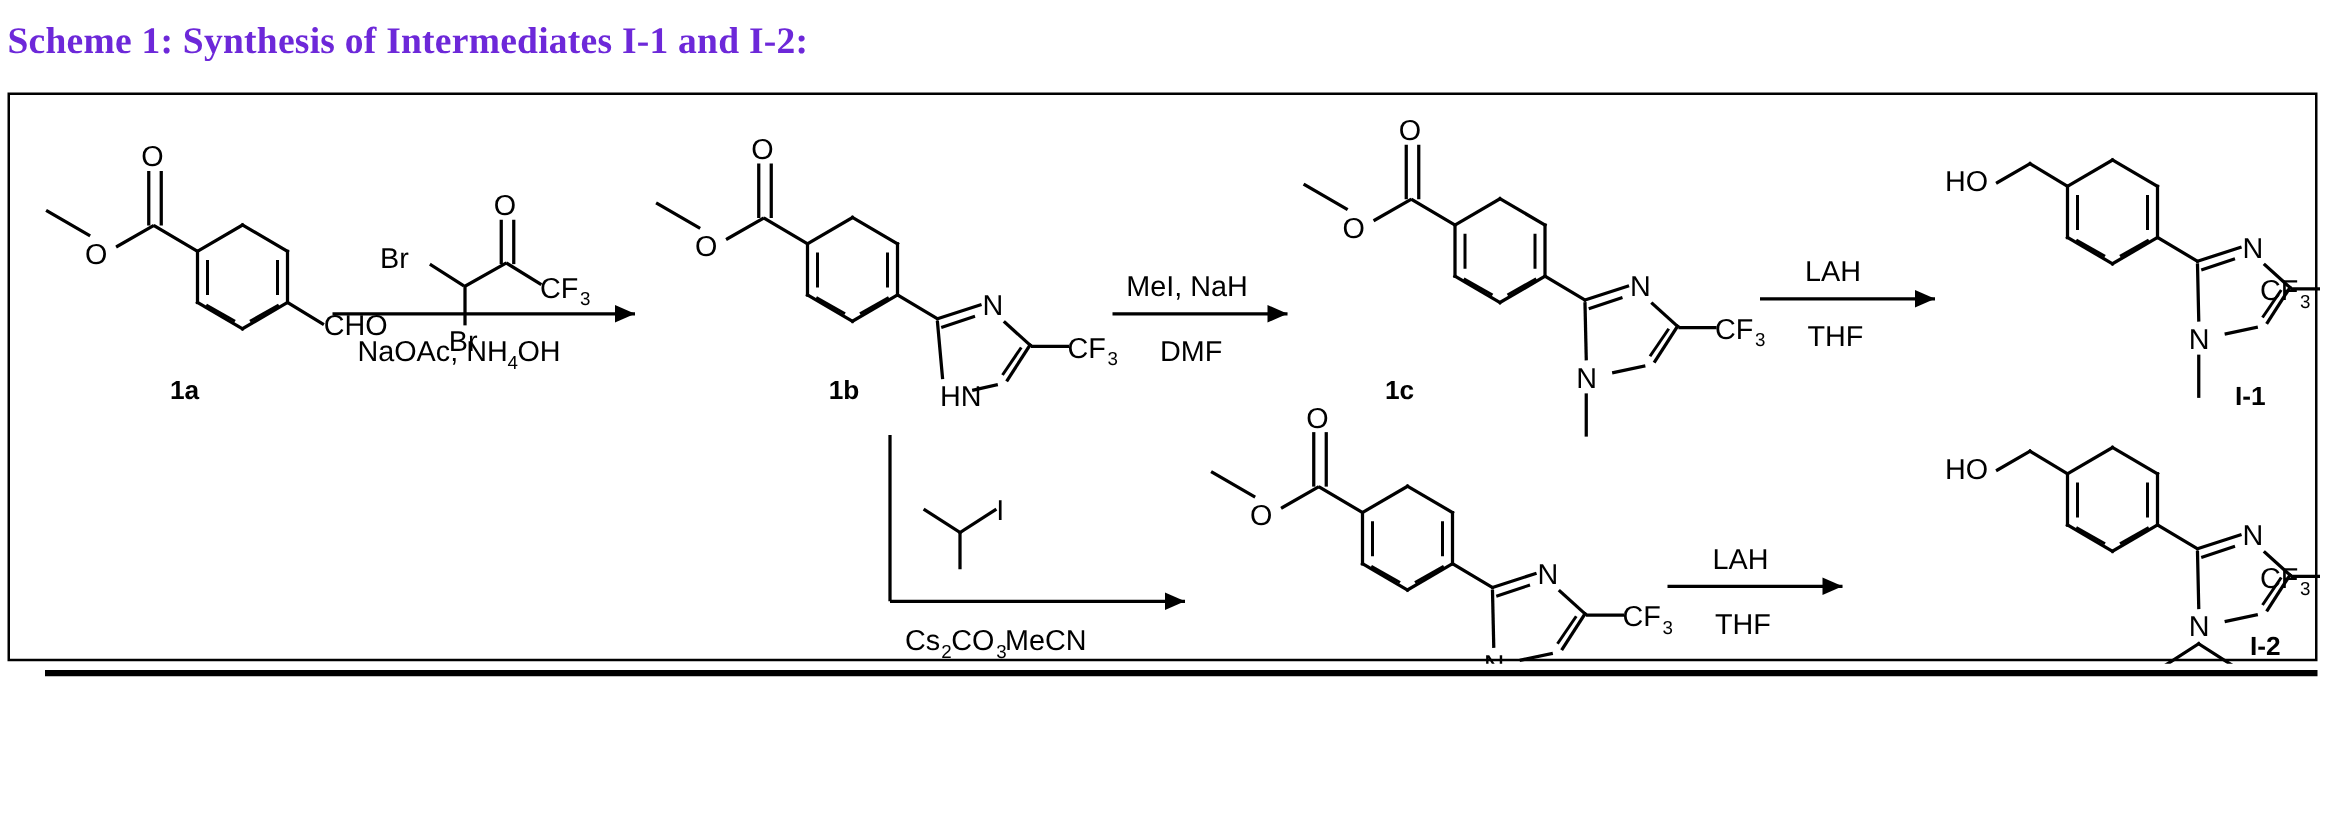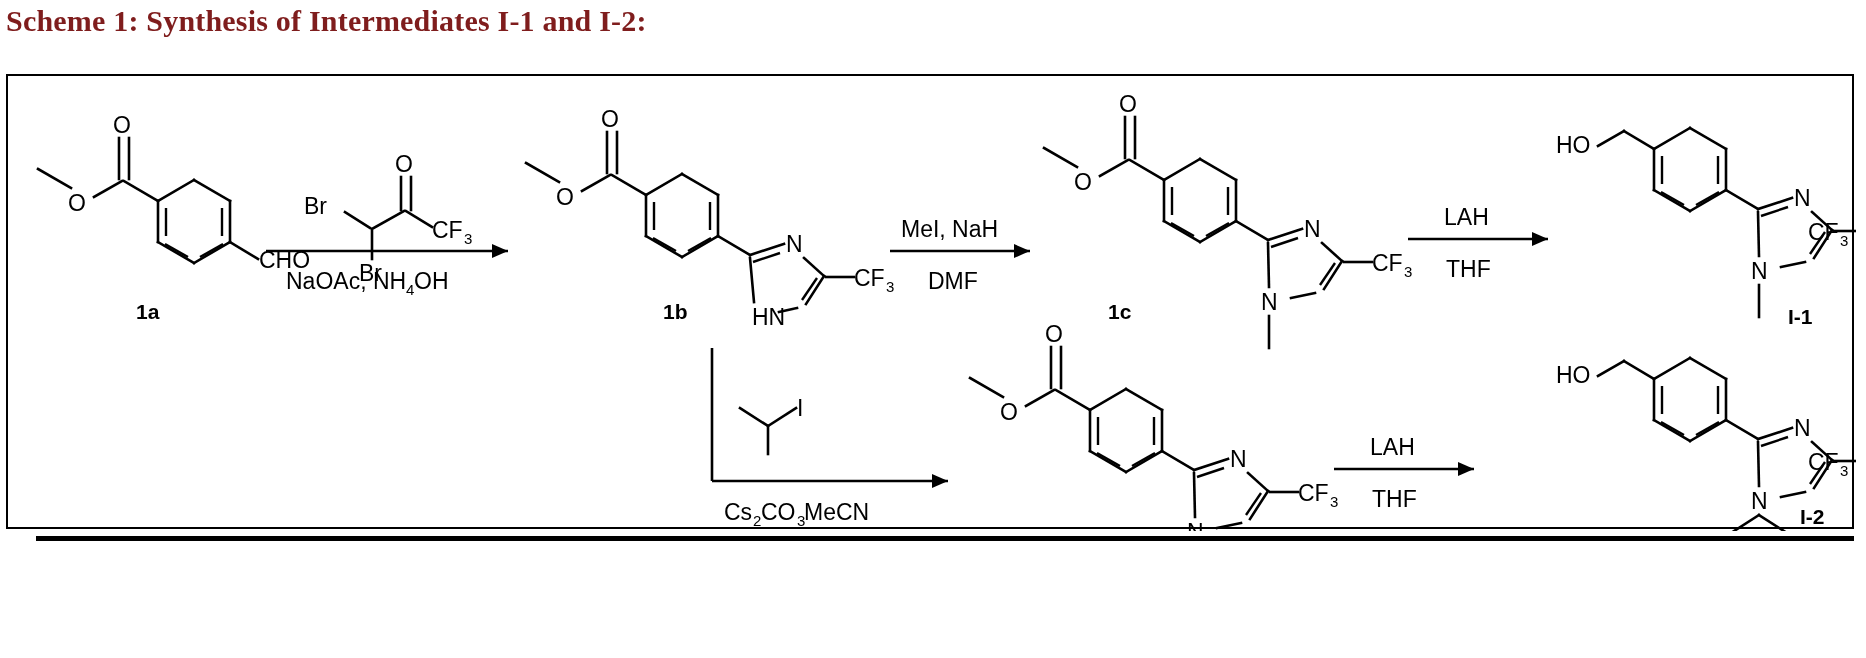--- a/index.html
+++ b/index.html
@@ -8,25 +8,25 @@
     background: #ffffff;
   }
   body {
     width: 1866px; height: 658px;
     font-family: "Liberation Sans", sans-serif;
     position: relative;
     overflow: hidden;
   }
   #scheme-title {
     position: absolute;
-    left: 6px; top: 4px;
+    left: 6px; top: 16px;
     font-family: "Liberation Serif", serif;
     font-weight: bold;
     font-size: 30px;
-    color: #7f1d1d;
+    color: #6d28d9;
     letter-spacing: 0.2px;
     white-space: nowrap;
   }
   #scheme-frame {
     position: absolute;
     left: 6px; top: 74px;
     width: 1848px; height: 455px;
     border: 2px solid #000;
     background: #fff;
   }

